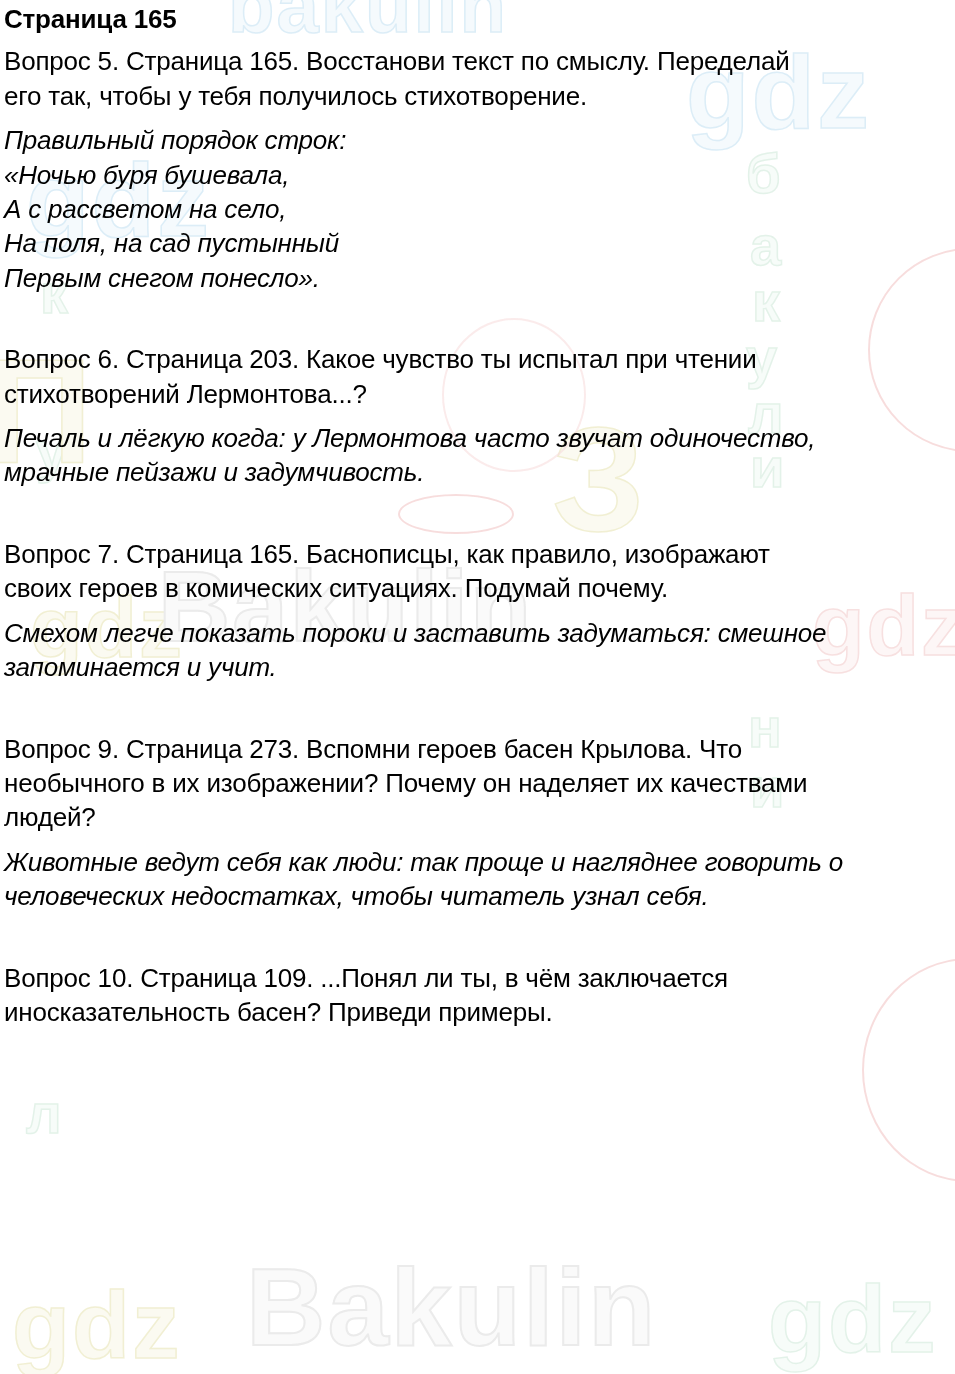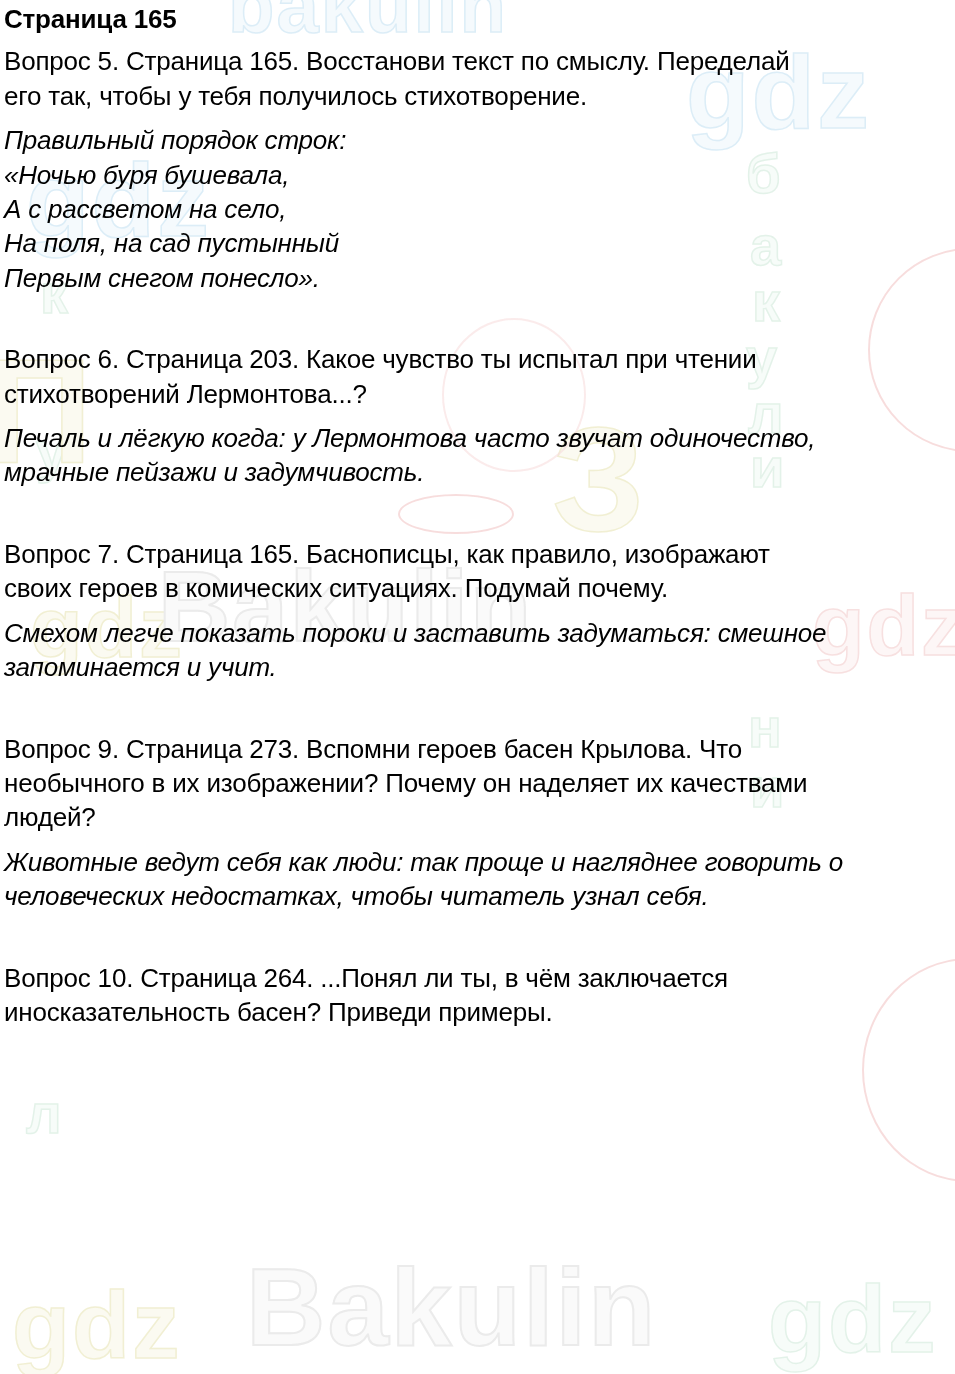--- a/index.html
+++ b/index.html
@@ -107,16 +107,16 @@
 
   <section class="qa-block">
     <h2 class="question">Вопрос 9. Страница 273. Вспомни героев басен Крылова. Что
 необычного в их изображении? Почему он наделяет их качествами
 людей?</h2>
     <p class="answer">Животные ведут себя как люди: так проще и нагляднее говорить о
 человеческих недостатках, чтобы читатель узнал себя.</p>
   </section>
 
   <section class="qa-block">
-    <h2 class="question">Вопрос 10. Страница 264. ...Понял ли ты, в чём заключается
+    <h2 class="question">Вопрос 10. Страница 109. ...Понял ли ты, в чём заключается
 иносказательность басен? Приведи примеры.</h2>
   </section>
 </main>
 
 </body></html>

